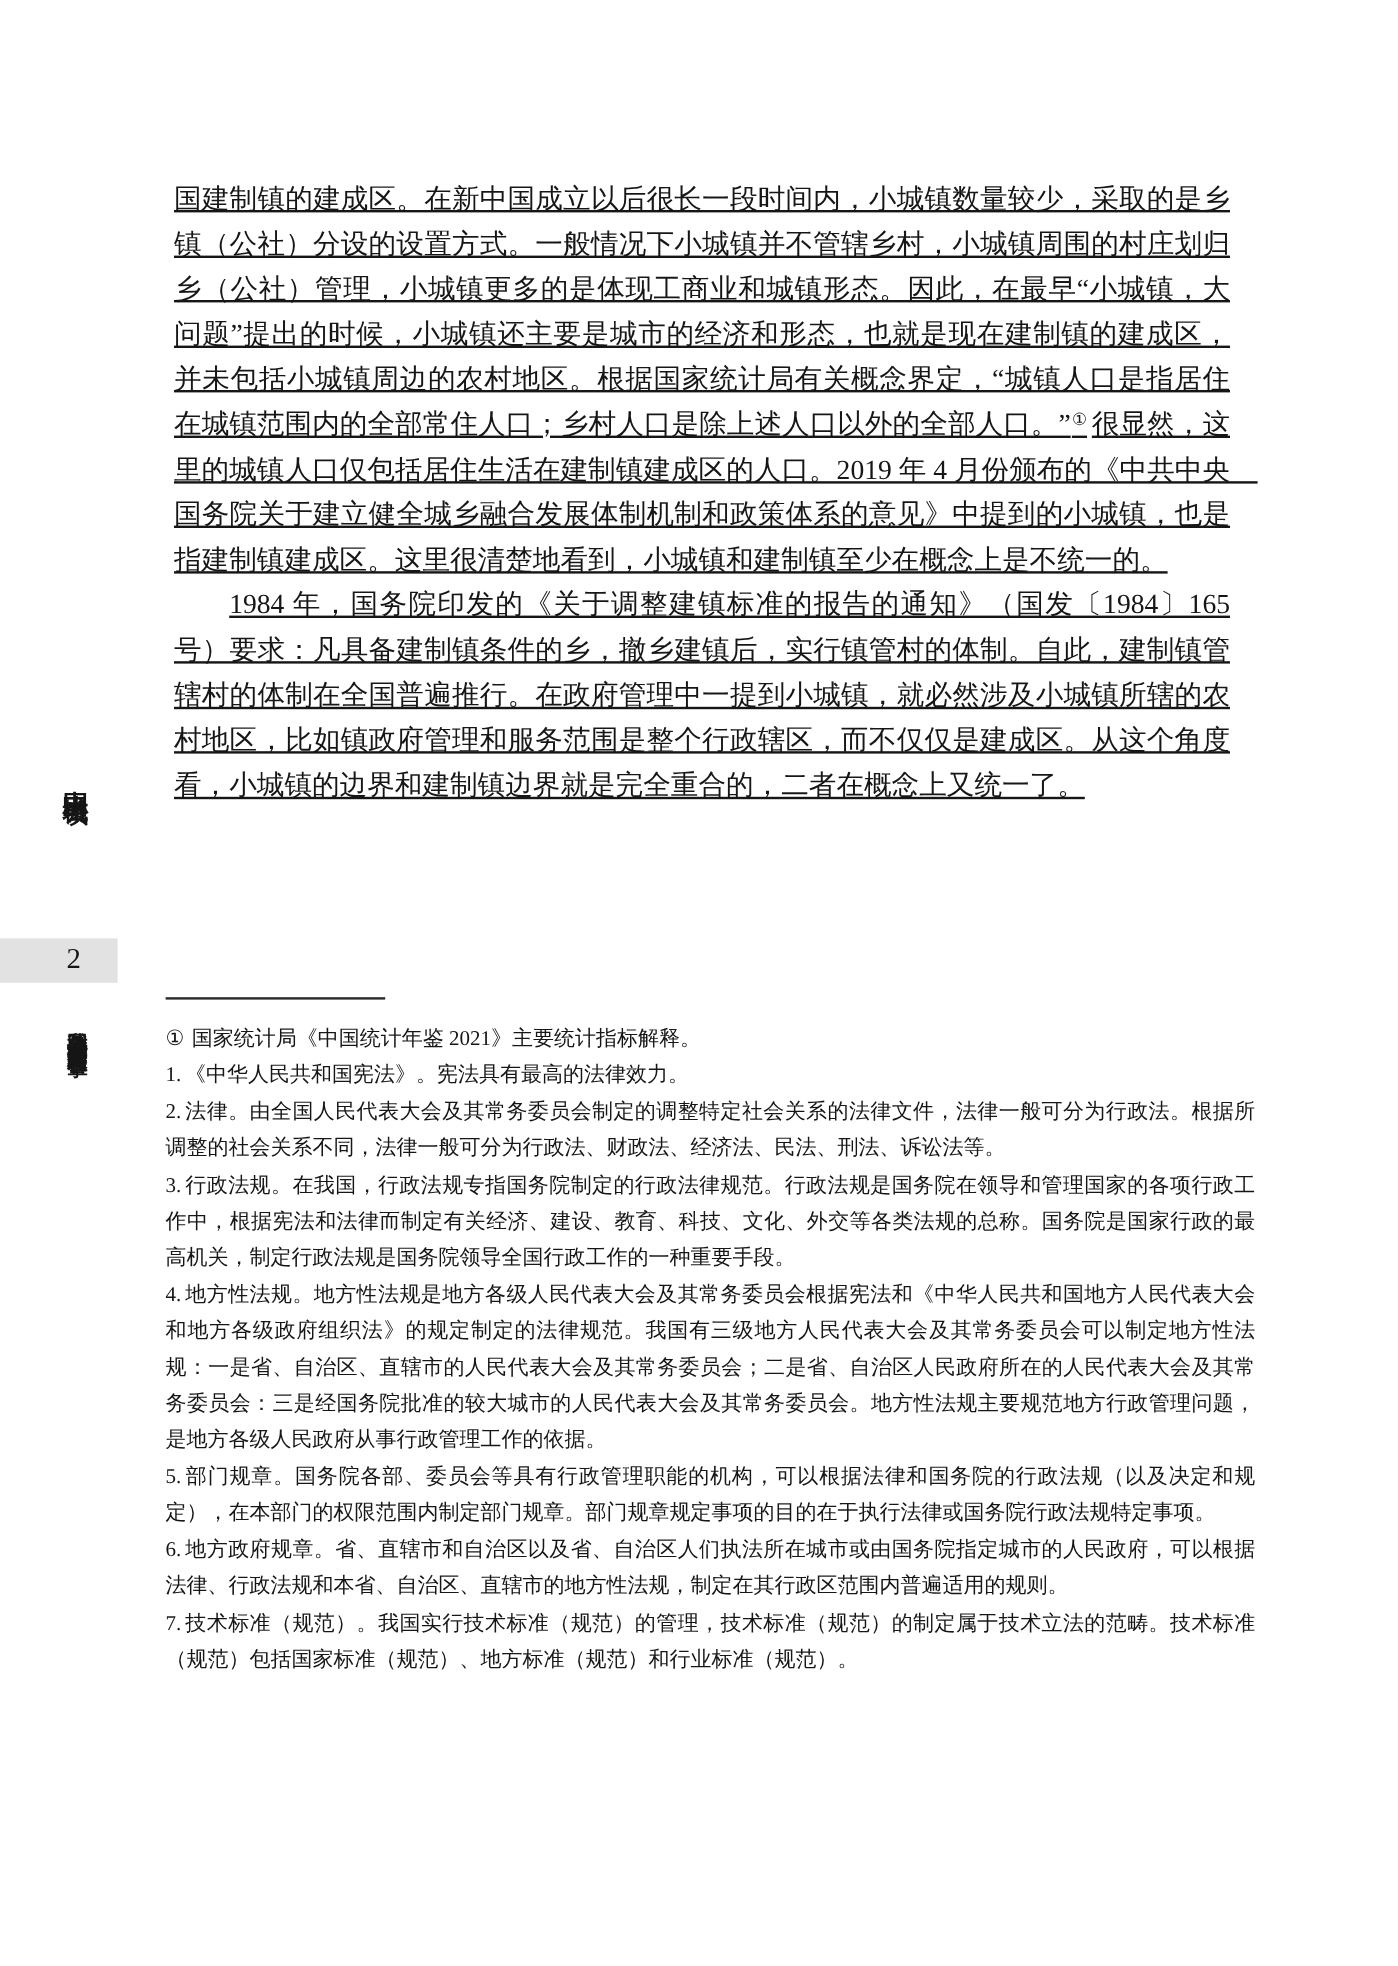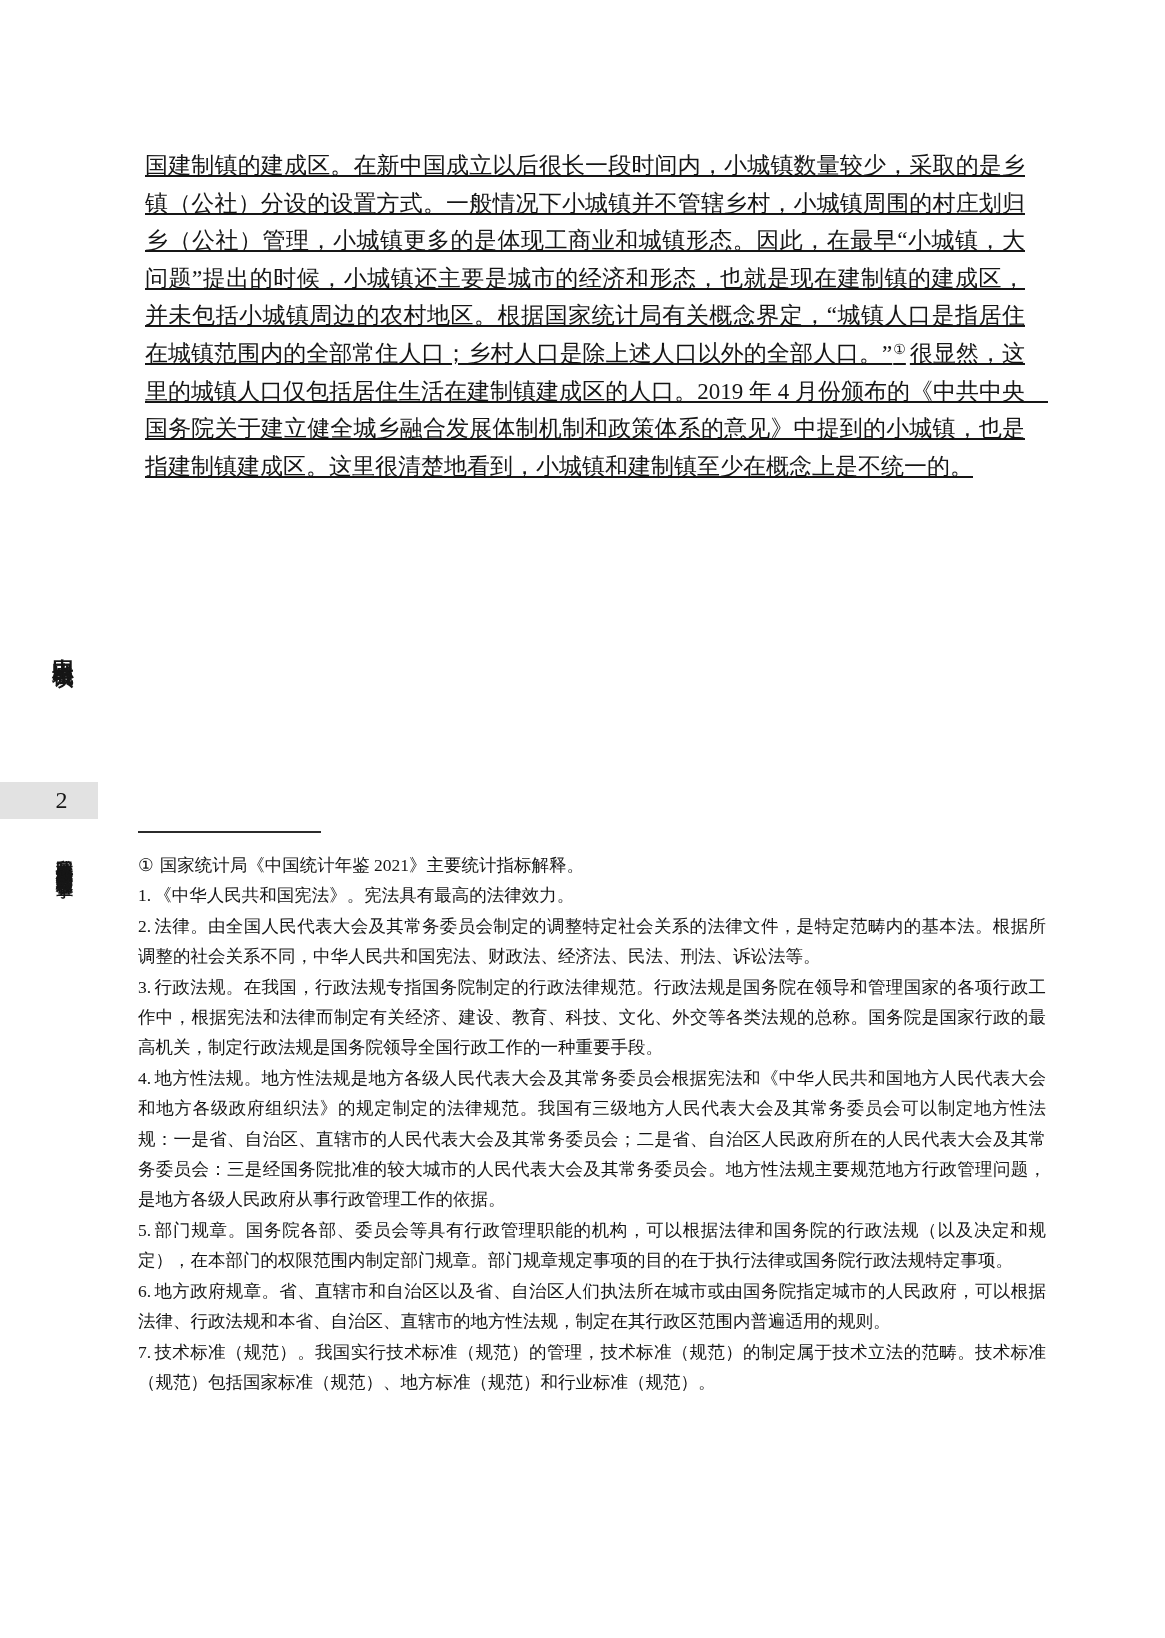--- a/index.html
+++ b/index.html
@@ -68,31 +68,32 @@
   <div class="book-title-vertical">中国小城镇</div>
 
   <div class="page-band">
     <span class="page-number">2</span>
   </div>
 
   <div class="chapter-title-vertical">我国县域经济发展的支柱和引擎</div>
 
   <main class="content">
     <p class="para"><span>国建制镇的建成区。在新中国成立以后很长一段时间内，小城镇数量较少，采取的是乡镇（公社）分设的设置方式。一般情况下小城镇并不管辖乡村，小城镇周围的村庄划归乡（公社）管理，小城镇更多的是体现工商业和城镇形态。因此，在最早“小城镇，大问题”提出的时候，小城镇还主要是城市的经济和形态，也就是现在建制镇的建成区，并未包括小城镇周边的农村地区。根据国家统计局有关概念界定，“城镇人口是指居住在城镇范围内的全部常住人口；乡村人口是除上述人口以外的全部人口。”</span><sup class="fnref">①</sup><span>很显然，这里的城镇人口仅包括居住生活在建制镇建成区的人口。2019 年 4 月份颁布的《中共中央　国务院关于建立健全城乡融合发展体制机制和政策体系的意见》中提到的小城镇，也是指建制镇建成区。这里很清楚地看到，小城镇和建制镇至少在概念上是不统一的。</span></p>
+    <p class="para indent"><span>1984 年，国务院印发的《关于调整建镇标准的报告的通知》（国发〔1984〕165 号）要求：凡具备建制镇条件的乡，撤乡建镇后，实行镇管村的体制。自此，建制镇管辖村的体制在全国普遍推行。在政府管理中一提到小城镇，就必然涉及小城镇所辖的农村地区，比如镇政府管理和服务范围是整个行政辖区，而不仅仅是建成区。从这个角度看，小城镇的边界和建制镇边界就是完全重合的，二者在概念上又统一了。</span></p>
   </main>
 
   <footer class="footnotes">
     <div class="fn-divider"></div>
 
     <div class="fn-line"><span class="fn-marker">①</span><span>国家统计局《中国统计年鉴 2021》主要统计指标解释。</span></div>
 
 
     <div class="fn-items">
       <p class="fn-item"><span class="num">1.</span><span>《中华人民共和国宪法》。宪法具有最高的法律效力。</span></p>
-      <p class="fn-item"><span class="num">2.</span><span>法律。由全国人民代表大会及其常务委员会制定的调整特定社会关系的法律文件，是特定范畴内的基本法。根据所调整的社会关系不同，中华人民共和国宪法、财政法、经济法、民法、刑法、诉讼法等。</span></p>
+      <p class="fn-item"><span class="num">2.</span><span>法律。由全国人民代表大会及其常务委员会制定的调整特定社会关系的法律文件，法律一般可分为行政法。根据所调整的社会关系不同，法律一般可分为行政法、财政法、经济法、民法、刑法、诉讼法等。</span></p>
       <p class="fn-item"><span class="num">3.</span><span>行政法规。在我国，行政法规专指国务院制定的行政法律规范。行政法规是国务院在领导和管理国家的各项行政工作中，根据宪法和法律而制定有关经济、建设、教育、科技、文化、外交等各类法规的总称。国务院是国家行政的最高机关，制定行政法规是国务院领导全国行政工作的一种重要手段。</span></p>
       <p class="fn-item"><span class="num">4.</span><span>地方性法规。地方性法规是地方各级人民代表大会及其常务委员会根据宪法和《中华人民共和国地方人民代表大会和地方各级政府组织法》的规定制定的法律规范。我国有三级地方人民代表大会及其常务委员会可以制定地方性法规：一是省、自治区、直辖市的人民代表大会及其常务委员会；二是省、自治区人民政府所在的人民代表大会及其常务委员会：三是经国务院批准的较大城市的人民代表大会及其常务委员会。地方性法规主要规范地方行政管理问题，是地方各级人民政府从事行政管理工作的依据。</span></p>
       <p class="fn-item"><span class="num">5.</span><span>部门规章。国务院各部、委员会等具有行政管理职能的机构，可以根据法律和国务院的行政法规（以及决定和规定），在本部门的权限范围内制定部门规章。部门规章规定事项的目的在于执行法律或国务院行政法规特定事项。</span></p>
       <p class="fn-item"><span class="num">6.</span><span>地方政府规章。省、直辖市和自治区以及省、自治区人们执法所在城市或由国务院指定城市的人民政府，可以根据法律、行政法规和本省、自治区、直辖市的地方性法规，制定在其行政区范围内普遍适用的规则。</span></p>
       <p class="fn-item"><span class="num">7.</span><span>技术标准（规范）。我国实行技术标准（规范）的管理，技术标准（规范）的制定属于技术立法的范畴。技术标准（规范）包括国家标准（规范）、地方标准（规范）和行业标准（规范）。</span></p>
     </div>
   </footer>
 
 </div>
 

